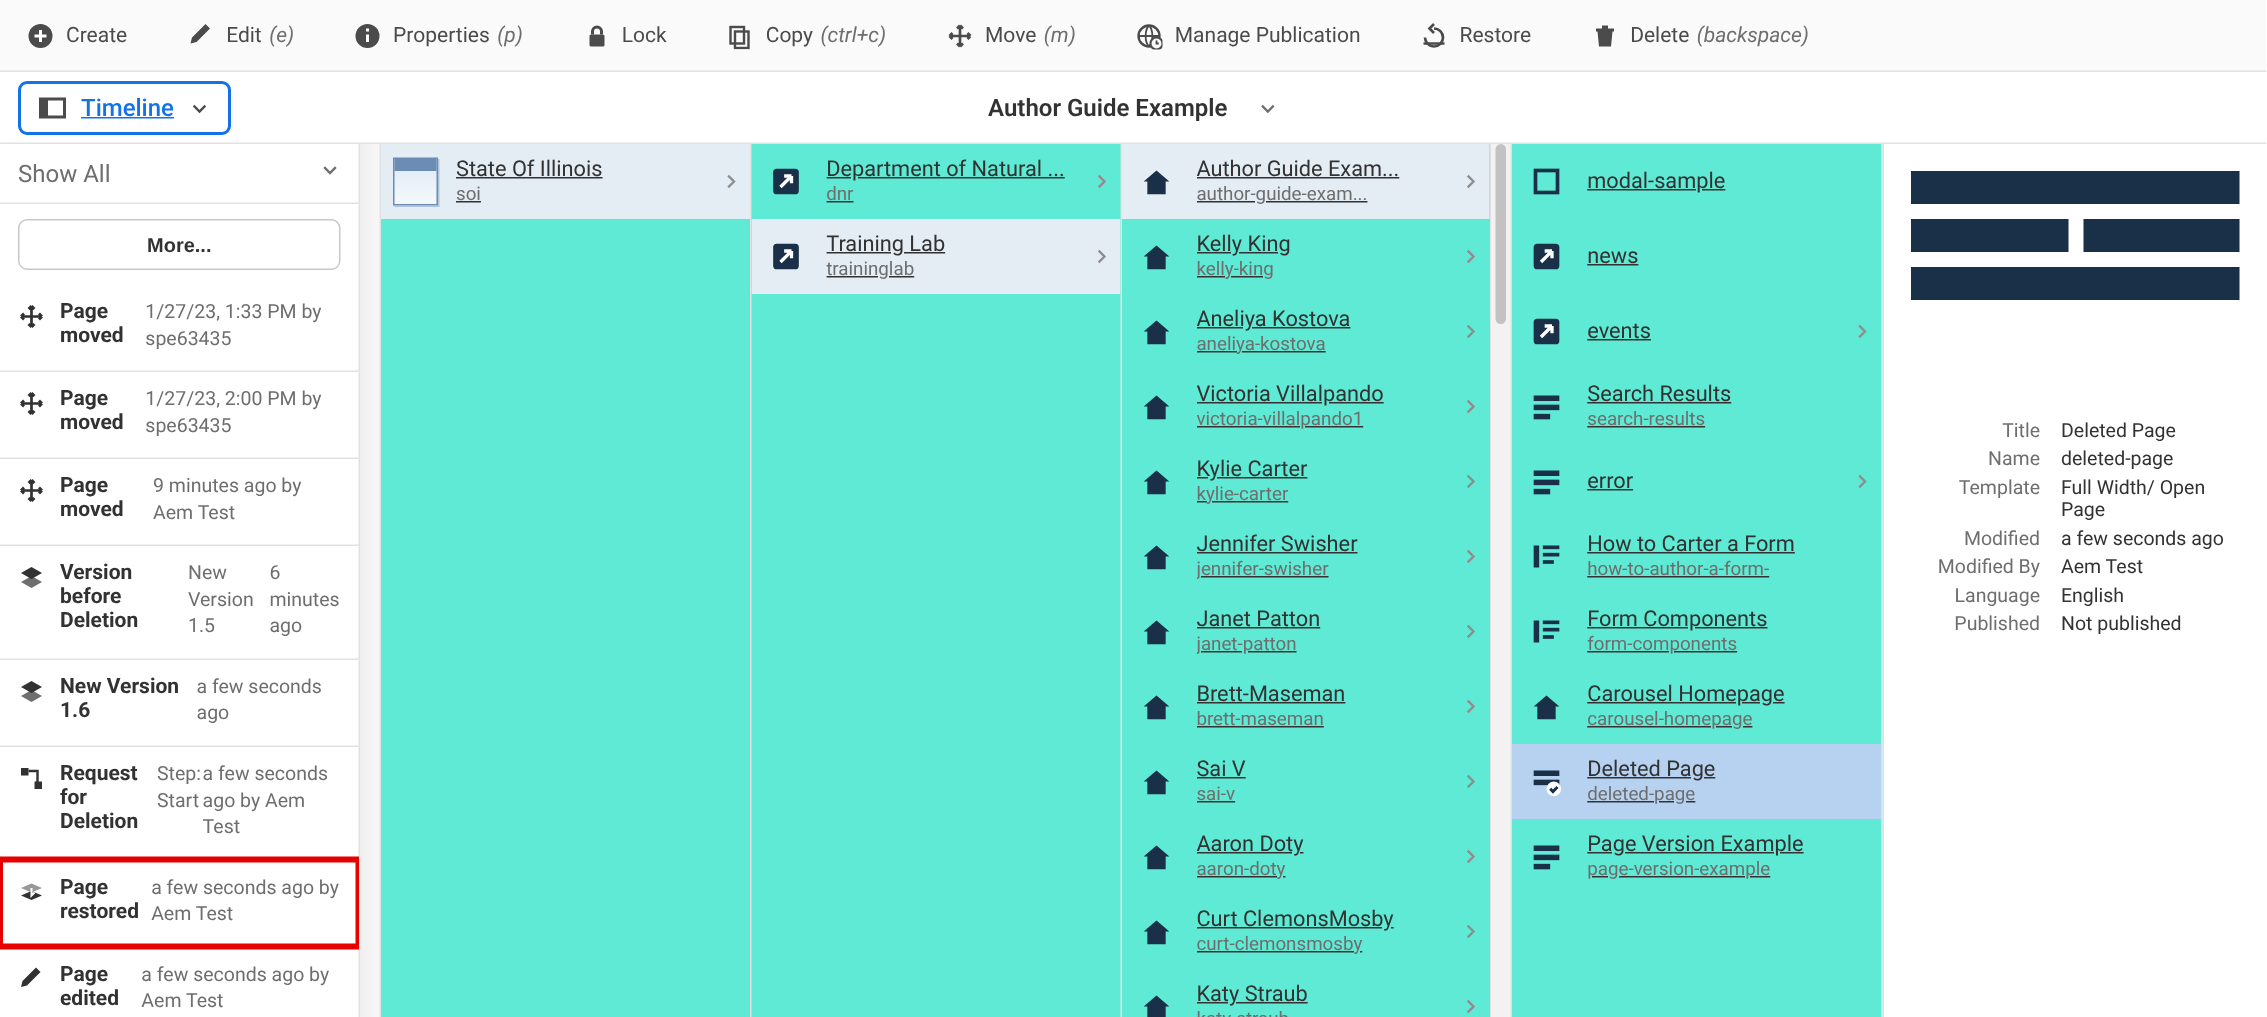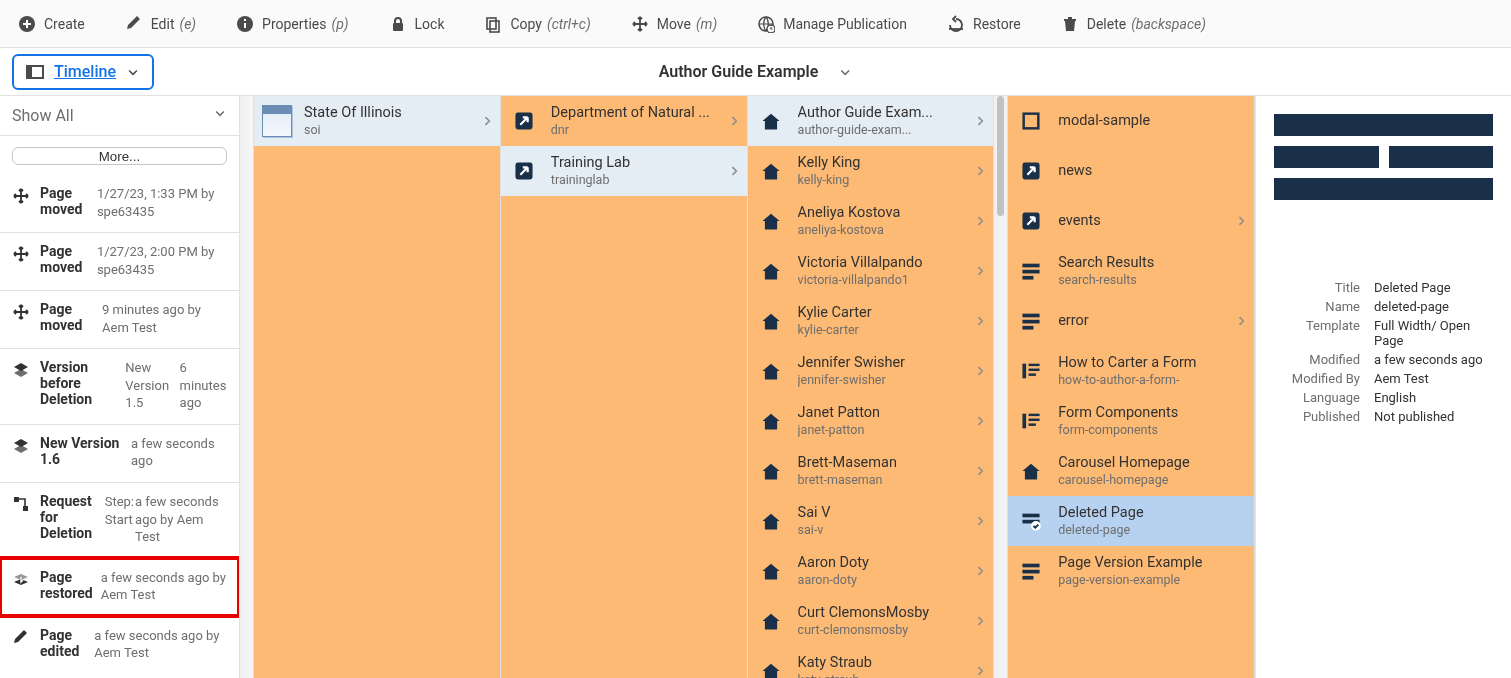--- a/index.html
+++ b/index.html
@@ -31,34 +31,34 @@
   .rail-pill{margin-left:12px;height:36px;border:2px solid var(--blue);border-radius:6px;display:flex;align-items:center;gap:10px;padding:0 12px;color:var(--blue);cursor:pointer}
   .rail-pill .lbl{text-decoration:underline;font-weight:500}
   .page-title{position:absolute;left:50%;transform:translateX(-50%);display:flex;align-items:center;gap:20px;color:var(--text-dark);font-size:16px;font-weight:600}
   .page-title .chev{color:var(--text-light)}
 
   
   .main{display:flex;height:calc(678px - 48px - 48px);}
   .timeline{width:240px;border-right:1px solid var(--border);display:flex;flex-direction:column;overflow:hidden}
   .tl-filter{display:flex;align-items:flex-start;justify-content:space-between;padding:10px 12px;color:var(--text-light);border-bottom:1px solid var(--border);cursor:pointer}
   .tl-morewrap{padding:10px 12px;}
-  .tl-more{width:100%;height:18px;border:1px solid #c8c8c8;border-radius:6px;background:var(--pill-bg);color:var(--text-dark);font-weight:400;cursor:pointer}
+  .tl-more{width:100%;height:34px;border:1px solid #c8c8c8;border-radius:6px;background:var(--pill-bg);color:var(--text-dark);font-weight:700;cursor:pointer}
   .tl-list{flex:1;overflow:auto}
   .tl-item{display:flex;gap:10px;padding:10px 12px 12px 12px;border-top:1px solid var(--border);}
   .tl-item:first-child{border-top:none}
   .tl-icon{width:18px;height:18px;margin-top:2px;color:#323232;flex:none}
   .tl-body{display:flex;flex-direction:row}
   .tl-title{font-weight:700;color:var(--text-dark);font-size:14px}
   .tl-meta{font-size:13px;color:var(--text-light);line-height:1.35}
   .tl-item.highlight{outline:4px solid var(--highlight);outline-offset:-2px}
 
   
   .cols{flex:1;display:flex;overflow:hidden;position:relative}
   .scrollhint{width:14px;background:linear-gradient(to right,#f0f0f0,#f7f7f7);border-right:1px solid var(--border);}
-  .col{width:251px;border-right:1px solid var(--border);overflow-y:auto;background:#fdba74;}
+  .col{width:251px;border-right:1px solid var(--border);overflow-y:auto;background:#5eead4;text-decoration:underline;}
   .col-list{display:flex;flex-direction:column}
   .row{display:flex;align-items:center;height:50px;padding:0 6px 0 8px;gap:12px;cursor:pointer;border-bottom:1px solid transparent}
   .row.sel{background:var(--selected)}
   .row.selstrong{background:var(--selected-strong)}
   .row .thumb{width:30px;height:30px;flex:none;display:flex;align-items:center;justify-content:center;color:var(--icon-dark)}
   .row .txt{flex:1;min-width:0;display:flex;flex-direction:column;line-height:1.2}
   .row .title{font-size:14.5px;color:var(--text-dark);white-space:nowrap;overflow:hidden;text-overflow:ellipsis}
   .row .sub{font-size:12.5px;color:var(--text-light);white-space:nowrap;overflow:hidden;text-overflow:ellipsis}
   .row .chev{color:#8e8e8e}
   

